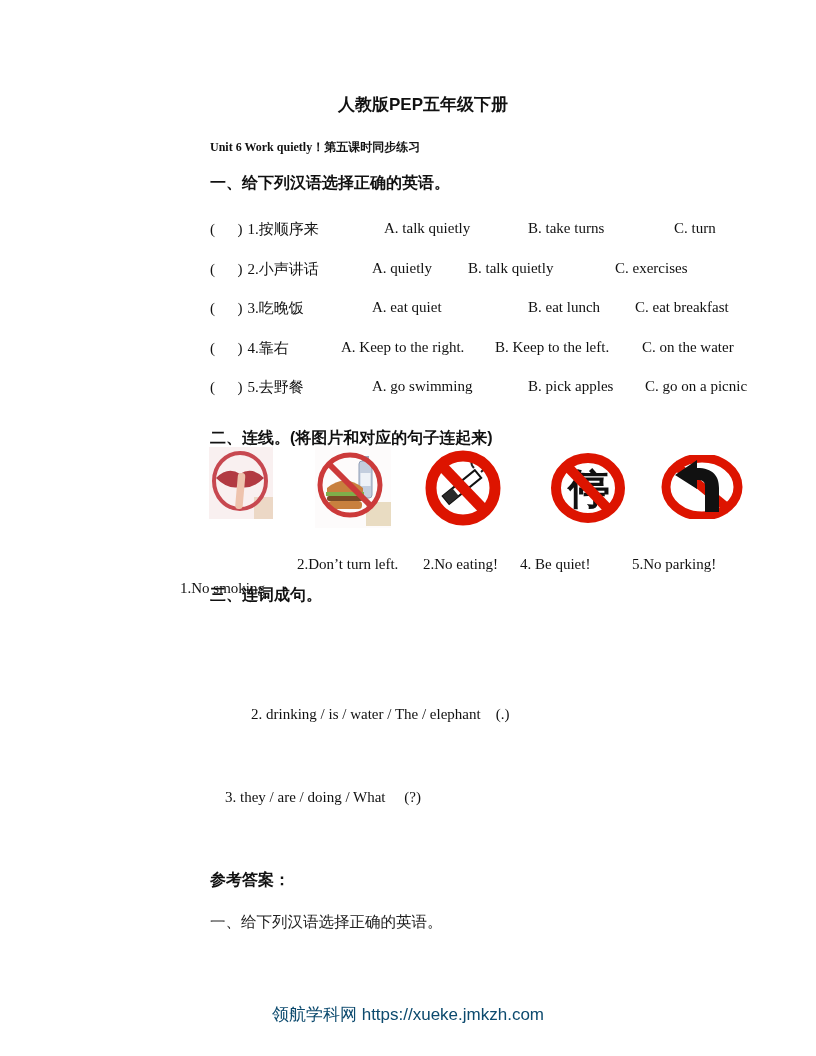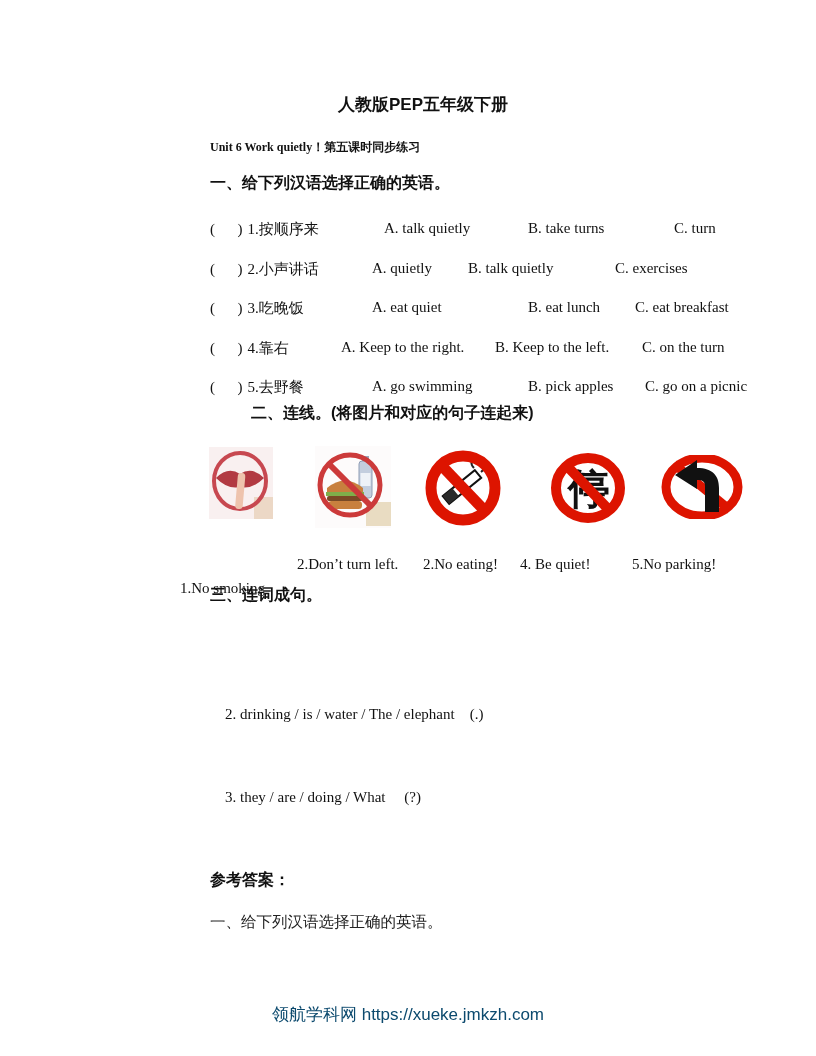--- a/index.html
+++ b/index.html
@@ -26,21 +26,21 @@
   .unit-title {
     top: 139px; left: 148px;
     font-weight: bold; font-size: 12px;
   }
   .sec-heading {
     left: 148px;
     font-family: "Liberation Sans", "DejaVu Sans", sans-serif;
     font-weight: bold; font-size: 16px;
   }
   #sec1-heading { top: 173px; }
-  #sec2-heading { top: 403px; margin-left: 41px; }
+  #sec2-heading { top: 428px; }
   #sec3-heading { top: 585px; }
   #answers-heading { top: 870px; }
 
   .q-row { left: 148px; width: 640px; height: 20px; position: absolute; }
   .q-row .q-bracket { white-space: pre; margin-right: 5px; }
   .q-row .opt { position: absolute; top: 0; white-space: nowrap; }
   #q1 { top: 220px; } #q2 { top: 260px; } #q3 { top: 299px; }
   #q4 { top: 339px; } #q5 { top: 378px; }
   #q1 .opt-a { left: 149px; margin-left: 25px; } #q1 .opt-b { left: 318px; } #q1 .opt-c { left: 464px; }
   #q2 .opt-a { left: 162px; } #q2 .opt-b { left: 258px; } #q2 .opt-c { left: 405px; }
@@ -54,21 +54,21 @@
   #sign-eating  { left: 253px; top: 446px; width: 76px; height: 82px; }
   #sign-smoking { left: 358px; top: 450px; width: 86px; height: 76px; }
   #sign-parking { left: 487px; top: 452px; width: 78px; height: 73px; }
   #sign-leftturn{ left: 599px; top: 455px; width: 82px; height: 64px; }
 
   .match-label { position: absolute; top: 556px; white-space: nowrap; }
   #mlabel-0 { left: 118px; margin-top: 24px; } #mlabel-1 { left: 235px; text-align: right; } #mlabel-2 { left: 361px; }
   #mlabel-3 { left: 458px; } #mlabel-4 { left: 570px; }
 
   .sentence { left: 163px; white-space: pre; }
-  #sentence-0 { top: 625px; } #sentence-1 { top: 706px; } #sentence-2 { top: 789px; }
+  #sentence-0 { top: 625px; } #sentence-1 { top: 706px; margin-left: 26px; } #sentence-2 { top: 789px; }
 
   .answers-sub { top: 912px; left: 148px; font-size: 15.5px; color: #222; }
 
   .footer {
     top: 1003px; left: 0; width: 100%;
     text-align: center;
     font-family: "Liberation Sans", "DejaVu Sans", sans-serif;
     font-size: 17px; color: #0c4a6e;
   }
 </style>
@@ -97,21 +97,21 @@
   <div class="q-row" id="q3">
     <span class="q-bracket">(      )</span><span class="q-label">3.吃晚饭</span>
     <span class="opt opt-a">A. eat quiet</span>
     <span class="opt opt-b">B. eat lunch</span>
     <span class="opt opt-c">C. eat breakfast</span>
   </div>
   <div class="q-row" id="q4">
     <span class="q-bracket">(      )</span><span class="q-label">4.靠右</span>
     <span class="opt opt-a">A. Keep to the right.</span>
     <span class="opt opt-b">B. Keep to the left.</span>
-    <span class="opt opt-c">C. on the turn</span>
+    <span class="opt opt-c">C. on the water</span>
   </div>
   <div class="q-row" id="q5">
     <span class="q-bracket">(      )</span><span class="q-label">5.去野餐</span>
     <span class="opt opt-a">A. go swimming</span>
     <span class="opt opt-b">B. pick apples</span>
     <span class="opt opt-c">C. go on a picnic</span>
   </div>
 
   <div class="abs sec-heading" id="sec2-heading">二、连线。(将图片和对应的句子连起来)</div>
 

